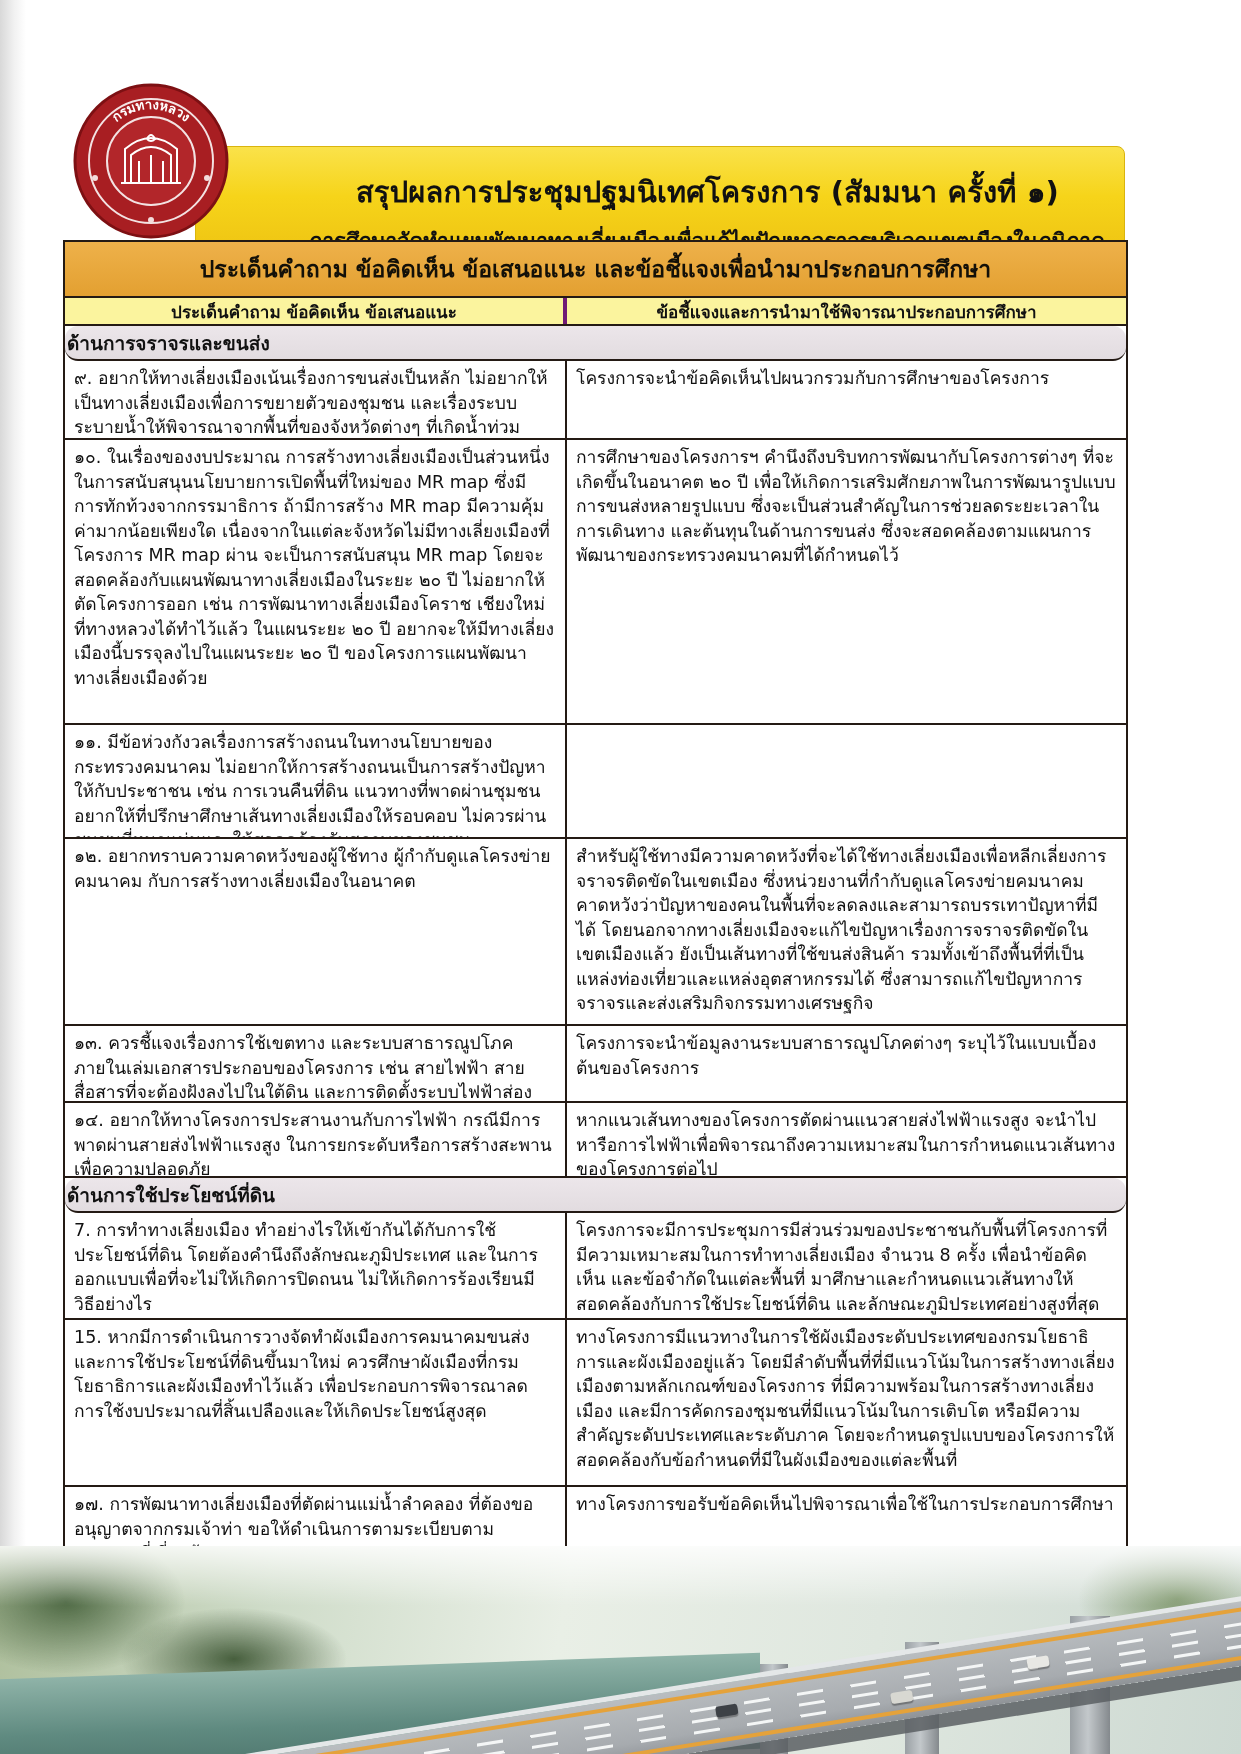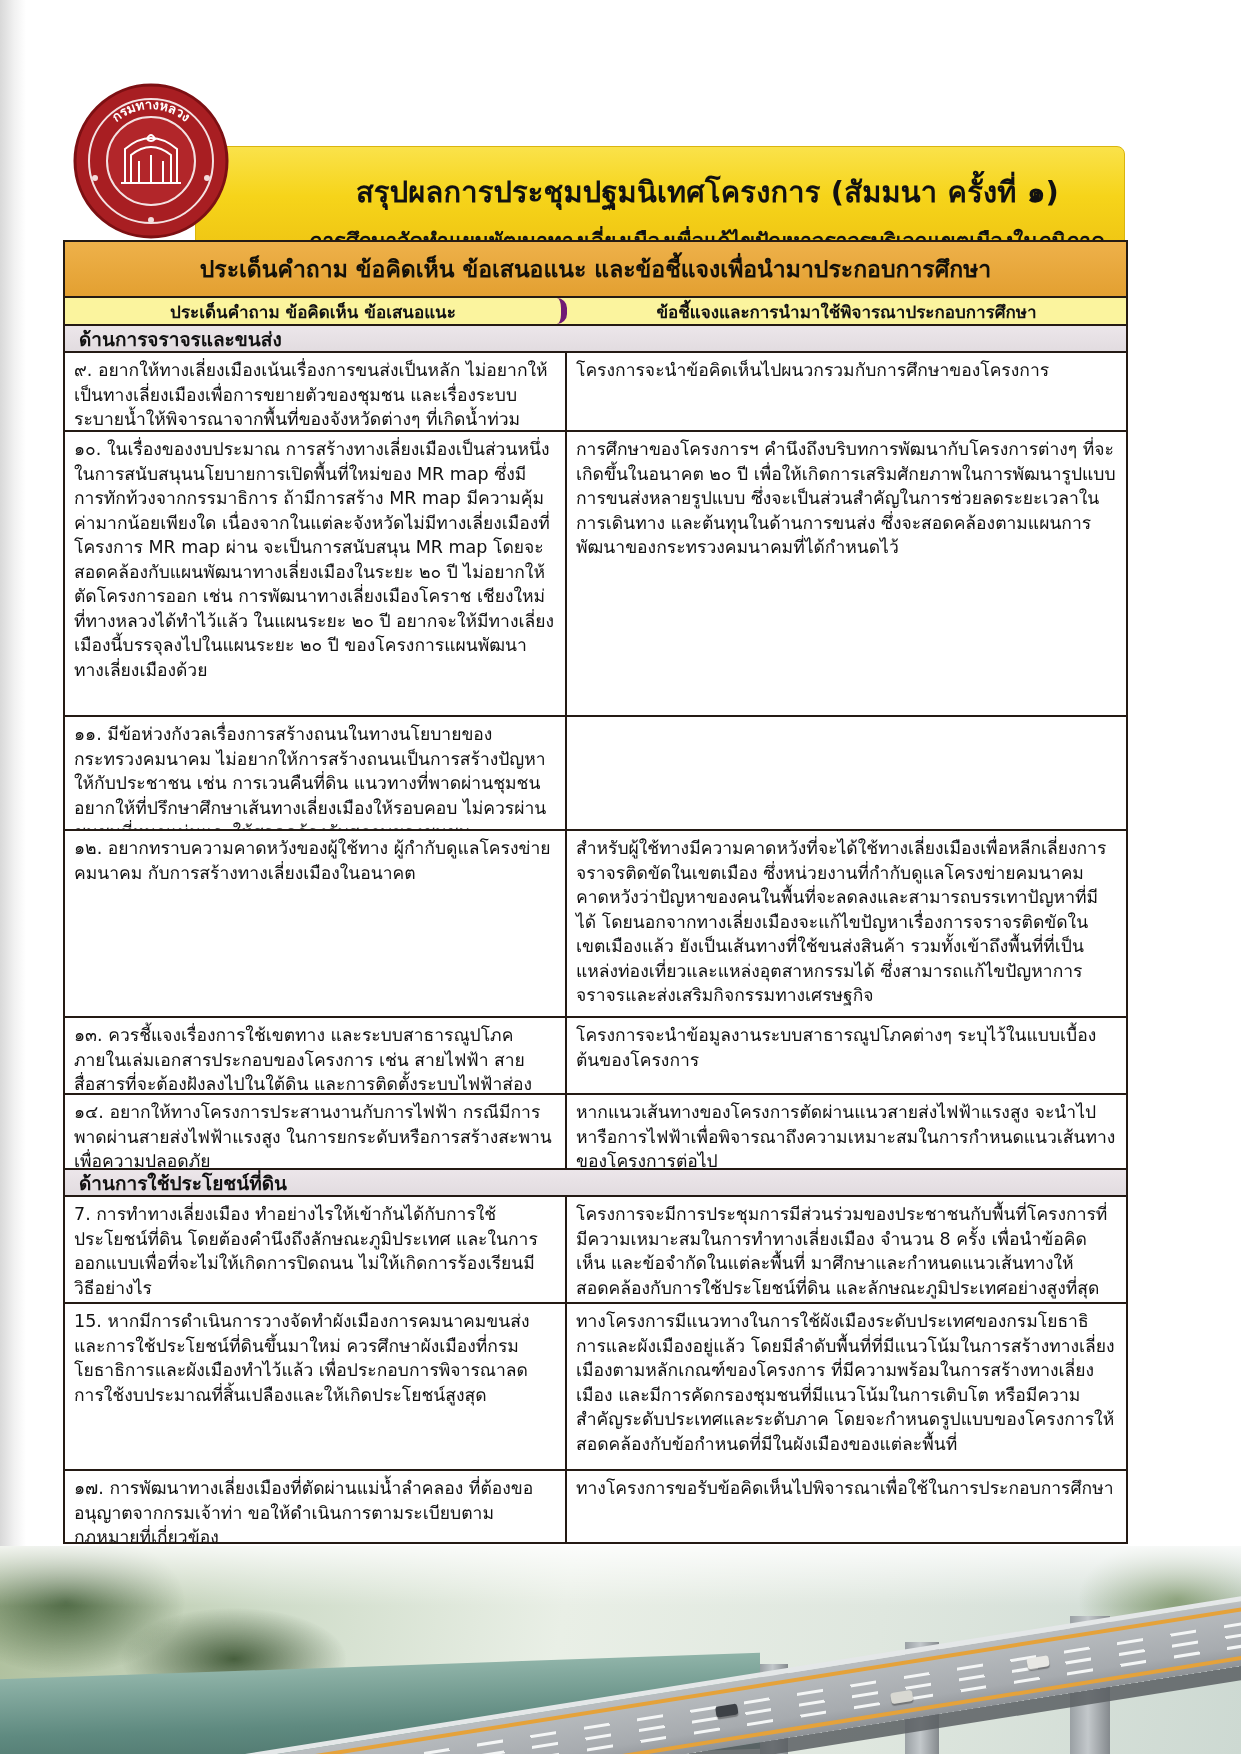--- a/index.html
+++ b/index.html
@@ -30,26 +30,26 @@
   .tbl-title{
     height:54px;display:flex;align-items:center;justify-content:center;
     background:linear-gradient(180deg,#eeb14a,#e3a031);
     border-bottom:2px solid #241a14;
     font-size:23px;font-weight:bold;color:#131008;
   }
   .colheads{display:grid;grid-template-columns:502px 1fr;height:26px;
     background:#fbf49e;border-bottom:2px solid #241a14;}
   .colheads .ch{display:flex;align-items:center;justify-content:center;
     font-size:17px;font-weight:bold;overflow:hidden;}
-  .colheads .ch:first-child{border-right:6px solid #701a75;border-radius:10px;}
+  .colheads .ch:first-child{border-right:4px solid #701a75;}
   .sec{
-    height:27px;display:flex;align-items:center;
+    height:35px;display:flex;align-items:center;
     background:linear-gradient(180deg,#ece6ea,#e2dce0);
     border-bottom:2px solid #241a14;
-    font-size:19px;font-weight:bold;padding-left:14px;box-sizing:border-box;
+    font-size:19px;font-weight:bold;padding-left:2px;box-sizing:border-box;border-radius:13px;
   }
   .row{display:grid;grid-template-columns:502px 1fr;border-bottom:2px solid #241a14;}
   .row:last-child{border-bottom:none;}
   .cell{padding:5px 10px 4px 9px;box-sizing:border-box;overflow:hidden;
     font-size:17.5px;line-height:24.5px;}
   .cell.q{border-right:2px solid #241a14;}
   .rh-a{height:77px}.rh-b{height:283px}.rh-c{height:112px}.rh-d{height:185px}
   .rh-e{height:75px}.rh-f{height:73px}.rh-g{height:105px}.rh-h{height:165px}
   .rh-i{height:71px}
   

